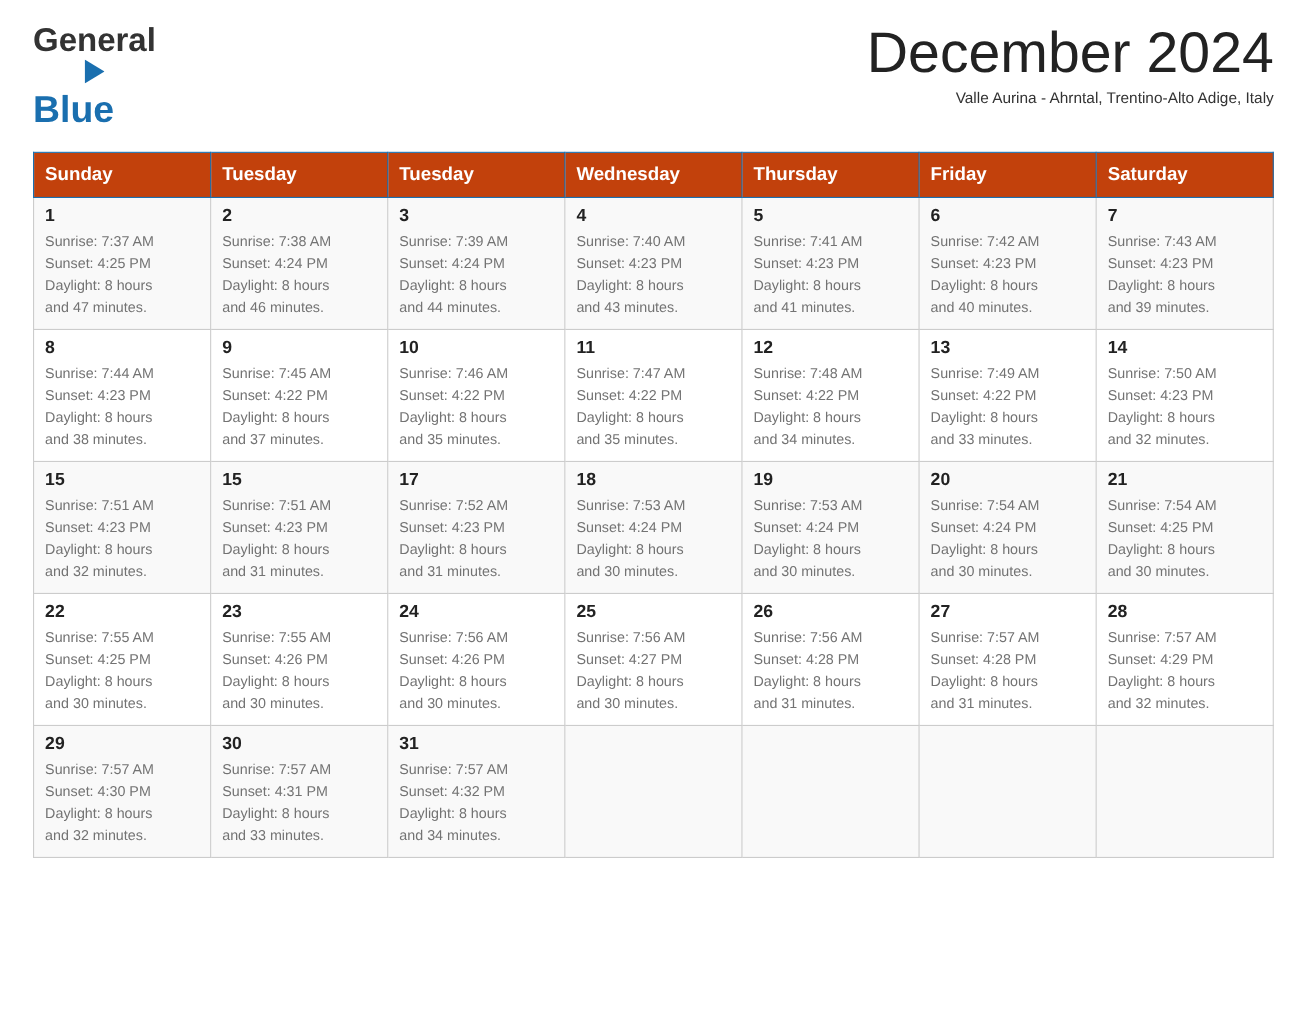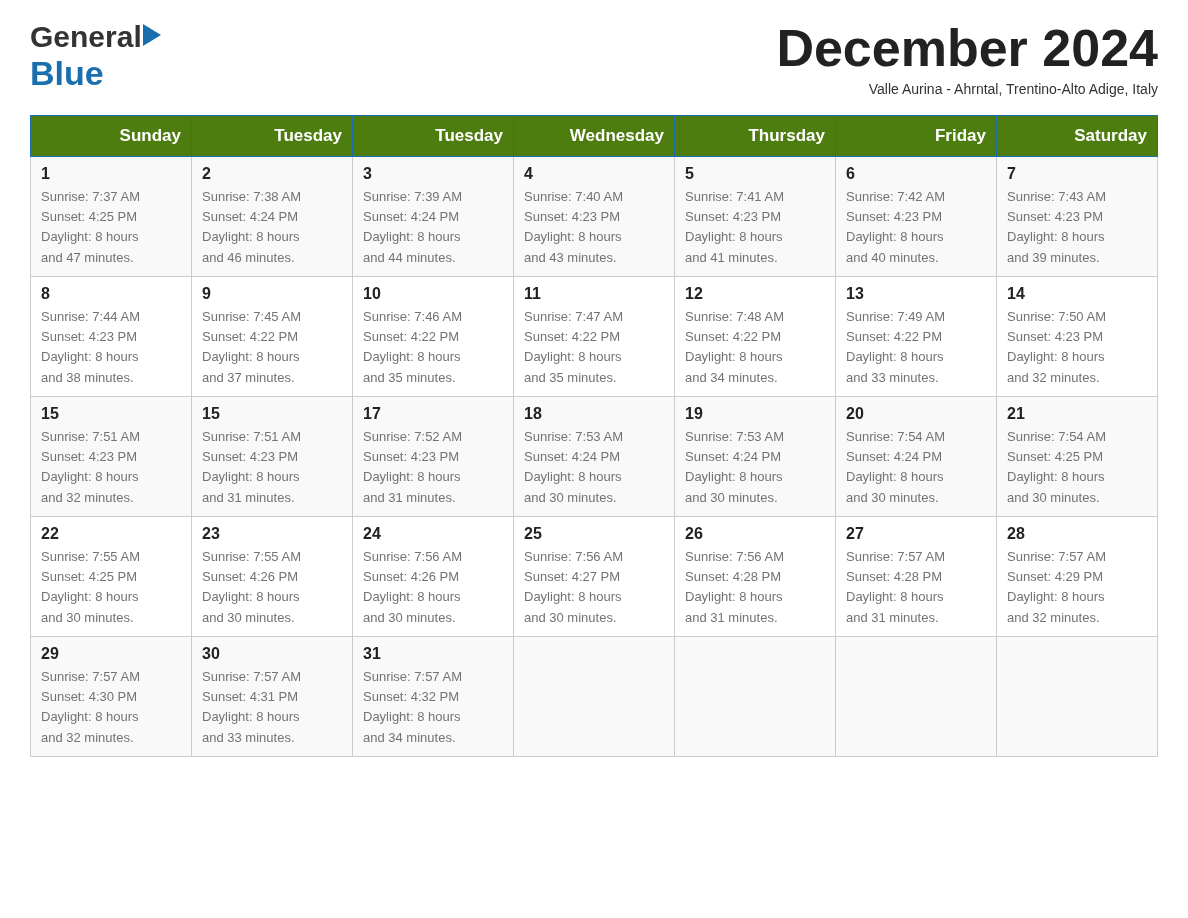--- a/index.html
+++ b/index.html
@@ -14,41 +14,41 @@
       display: flex;
       justify-content: space-between;
       align-items: flex-start;
       margin-bottom: 18px;
     }
     .title-area {
       text-align: right;
     }
     .month-title {
       font-size: 52px;
-      font-weight: bold;
+      font-weight: normal;
       color: #222;
       line-height: 1.1;
     }
     .location-title {
       font-size: 14px;
       color: #333;
       margin-top: 4px;
     }
     .calendar-table {
       width: 100%;
       border-collapse: collapse;
       table-layout: fixed;
     }
     .calendar-table thead tr th {
-      background-color: #4d7c0f;
+      background-color: #c2410c;
       color: #fff;
       font-size: 17px;
       font-weight: bold;
       padding: 10px 10px;
-      text-align: right;
+      text-align: left;
       border: 1px solid #1a6faf;
     }
     .calendar-table tbody tr td {
       vertical-align: top;
       border: 1px solid #ccc;
       padding: 8px 10px;
       font-size: 13.5px;
       color: #333;
       min-height: 110px;
       height: 120px;
@@ -89,20 +89,21 @@
       color: #1a6faf;
     }
     .logo-block {
       display: flex;
       flex-direction: column;
       align-items: flex-start;
     }
     .logo-row {
       display: flex;
       align-items: center;
+      flex-direction: column;
     }
   </style>
 </head>
 <body>
 
 <div class="header-area">
   <div class="logo-block">
     <div class="logo-row">
       <span class="logo-text-general">General</span>
       <span class="logo-arrow-svg">

